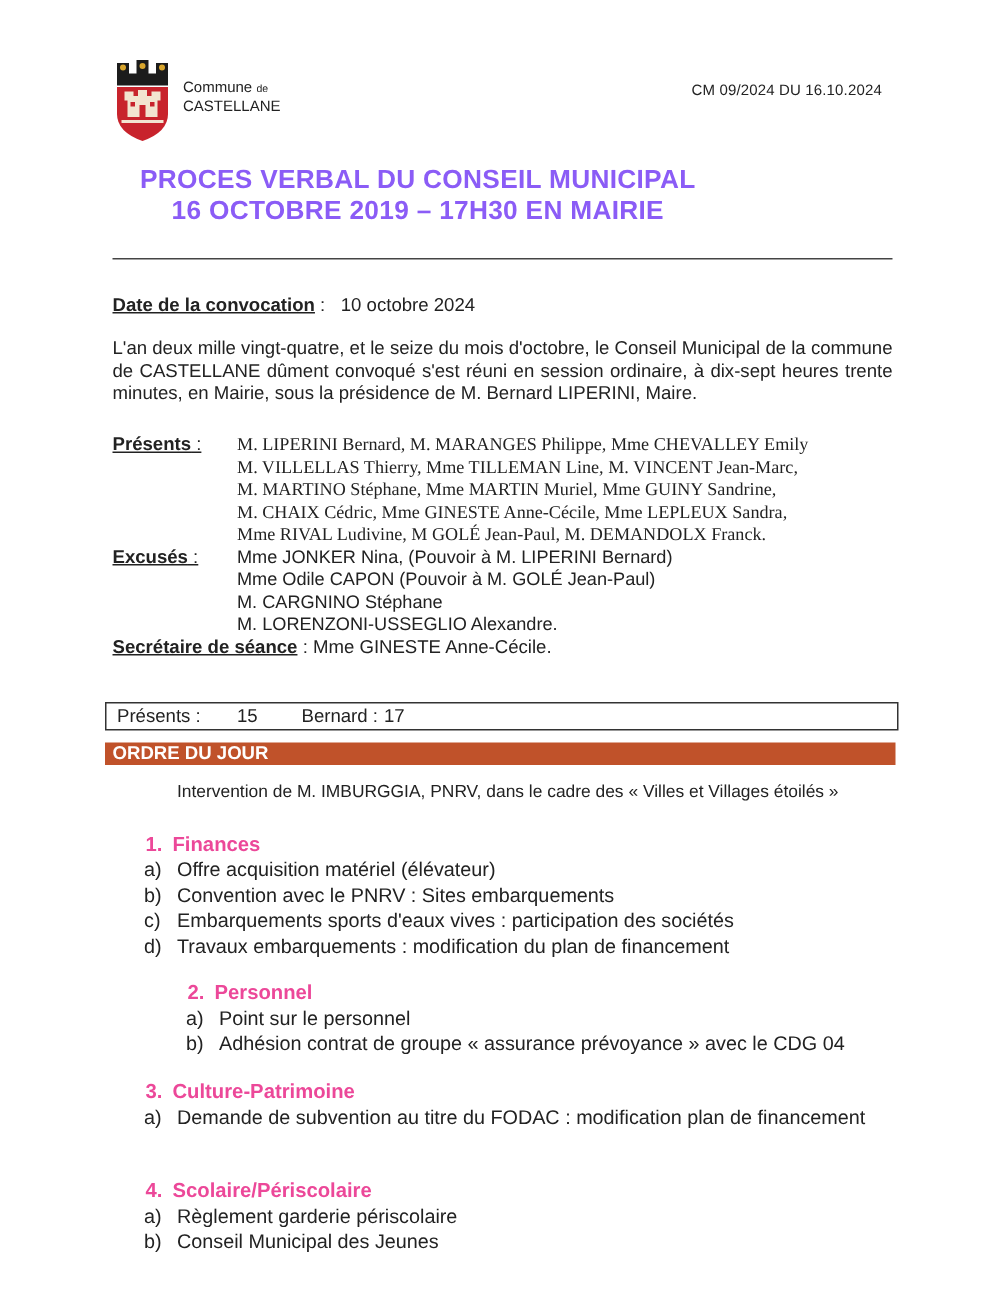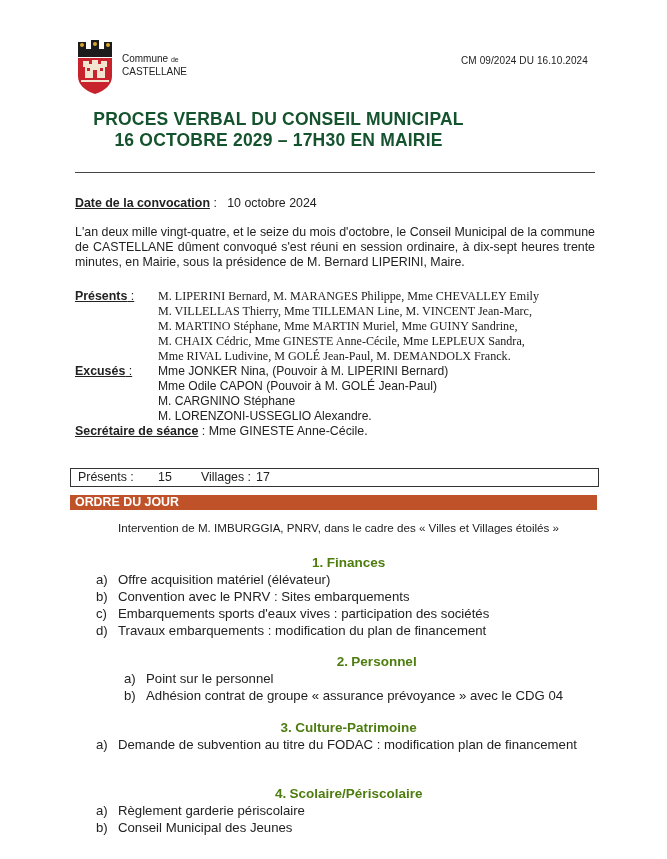--- a/index.html
+++ b/index.html
@@ -6,42 +6,42 @@
   body {
     width: 667px; height: 859px; background: #ffffff; position: relative; overflow: hidden;
     font-family: "Liberation Sans", sans-serif; color: #1a1a1a;
   }
   .ref { position: absolute; top: 31px; left: 461px; font-size: 10px; color: #222; letter-spacing: 0.1px; margin-top: 24px; }
   .logo { position: absolute; top: 40px; left: 77px; width: 36px; height: 54px; }
   .commune { position: absolute; top: 53px; left: 122px; font-size: 10px; line-height: 12px; color: #222; }
   .commune .de { font-size: 7px; }
   .title {
     position: absolute; top: 109px; left: 0; width: 557px; text-align: center;
-    font-weight: bold; color: #14532d; font-size: 17.5px; line-height: 21px; letter-spacing: 0.2px;
+    font-weight: bold; color: #8b5cf6; font-size: 17.5px; line-height: 21px; letter-spacing: 0.2px;
   }
   .hr { position: absolute; left: 75px; width: 520px; height: 1px; background: #444; }
   .p { position: absolute; left: 75px; font-size: 12.4px; line-height: 15px; color: #222; }
   .u { text-decoration: underline; font-weight: bold; margin-top: 48px; }
   .justify { width: 520px; text-align: justify; text-align-last: left; }
   .people-label { position: absolute; left: 75px; font-size: 12.4px; font-weight: bold; text-decoration: underline; color: #222; }
   .people-list { position: absolute; left: 158px; font-size: 12.1px; line-height: 15px; color: #222; }
   .people-list div { white-space: nowrap; }
   .votes-box {
     position: absolute; top: 468px; left: 70px; width: 527px; height: 17px;
     border: 1px solid #333; font-size: 12.4px; line-height: 17px; color: #222;
   }
   .votes-box span { position: absolute; top: 0; }
   .odj-bar {
     position: absolute; top: 495px; left: 70px; width: 527px; height: 15px;
     background: #c0522a; color: #fff; font-weight: bold; font-size: 12.4px; line-height: 15px;
   }
   .odj-bar span { margin-left: 5px; }
   .intervention { position: absolute; top: 521px; left: 118px; font-size: 11.6px; color: #222; }
   .section { position: absolute; left: 97px; width: 500px; }
-  .section-title { font-weight: bold; font-size: 13.5px; line-height: 16px; color: #4d7c0f; text-align: center; }
+  .section-title { font-weight: bold; font-size: 13.5px; line-height: 16px; color: #ec4899; }
   .section-title .num { display: inline-block; width: 18px; }
   .item { font-size: 13.2px; line-height: 17px; color: #222; display: flex; }
   .item .letter { width: 22px; flex: none; margin-left: -1px; }
   .item .txt { flex: 1; text-align: justify; text-align-last: left; }
 </style>
 </head>
 <body>
 
 <div class="ref">CM 09/2024 DU 16.10.2024</div>
 
@@ -66,21 +66,21 @@
   <rect x="23" y="28" width="3" height="3" fill="#c8232c"></rect>
   <rect x="4" y="40" width="28" height="2" fill="#f2e4d0"></rect>
 </svg>
 <div class="commune">
   <div><span>Commune</span> <span class="de">de</span></div>
   <div>CASTELLANE</div>
 </div>
 
 <div class="title">
   <div>PROCES VERBAL DU CONSEIL MUNICIPAL</div>
-  <div>16 OCTOBRE 2029 – 17H30 EN MAIRIE</div>
+  <div>16 OCTOBRE 2019 – 17H30 EN MAIRIE</div>
 </div>
 
 <div class="hr" style="top:172px;"></div>
 
 <div class="p" style="top:196px;">
   <span class="u">Date de la convocation</span><span> :</span>
   &nbsp;&nbsp;<span>10 octobre 2024</span>
 </div>
 
 <div class="p justify" style="top:225px;">L'an deux mille vingt-quatre, et le seize du mois d'octobre, le Conseil Municipal de la commune de CASTELLANE dûment convoqué s'est réuni en session ordinaire, à dix-sept heures trente minutes, en Mairie, sous la présidence de M. Bernard LIPERINI, Maire.</div>
@@ -106,21 +106,21 @@
   <div>M. LORENZONI-USSEGLIO Alexandre.</div>
 </div>
 
 <div class="p" style="top:424px;">
   <span class="u">Secrétaire de séance</span><span> : Mme GINESTE Anne-Cécile.</span>
 </div>
 
 <div class="votes-box">
   <span style="left:7px;">Présents :</span>
   <span style="left:87px;">15</span>
-  <span style="left:130px;">Villages :</span>
+  <span style="left:130px;">Bernard :</span>
   <span style="left:185px;">17</span>
 </div>
 
 <div class="odj-bar">
   <span>ORDRE DU JOUR</span>
 </div>
 
 <div class="intervention">Intervention de M. IMBURGGIA, PNRV, dans le cadre des « Villes et Villages étoilés »</div>
 
 <div class="section" style="top:555px;">

